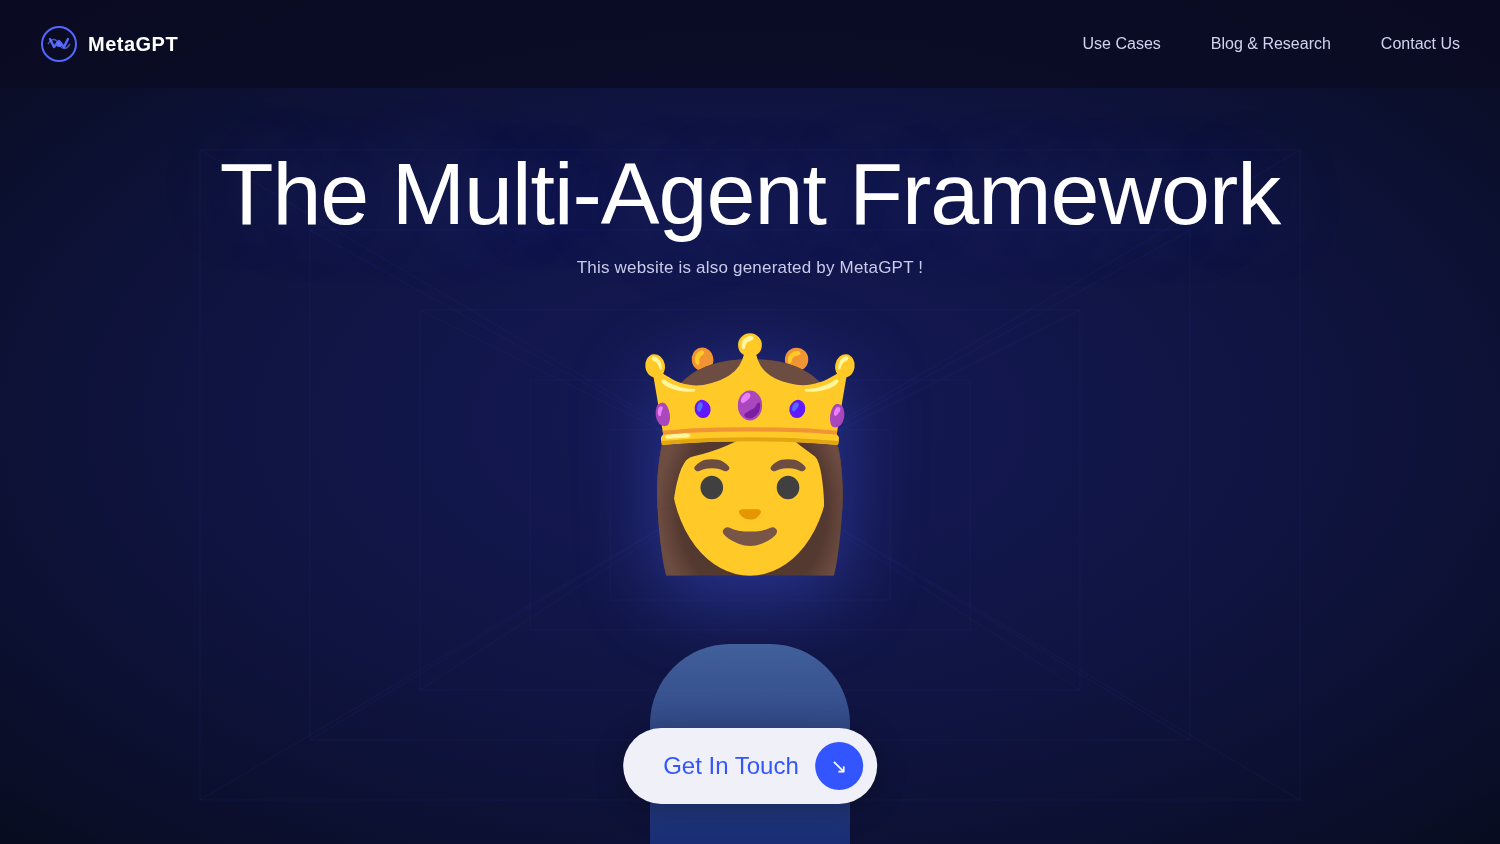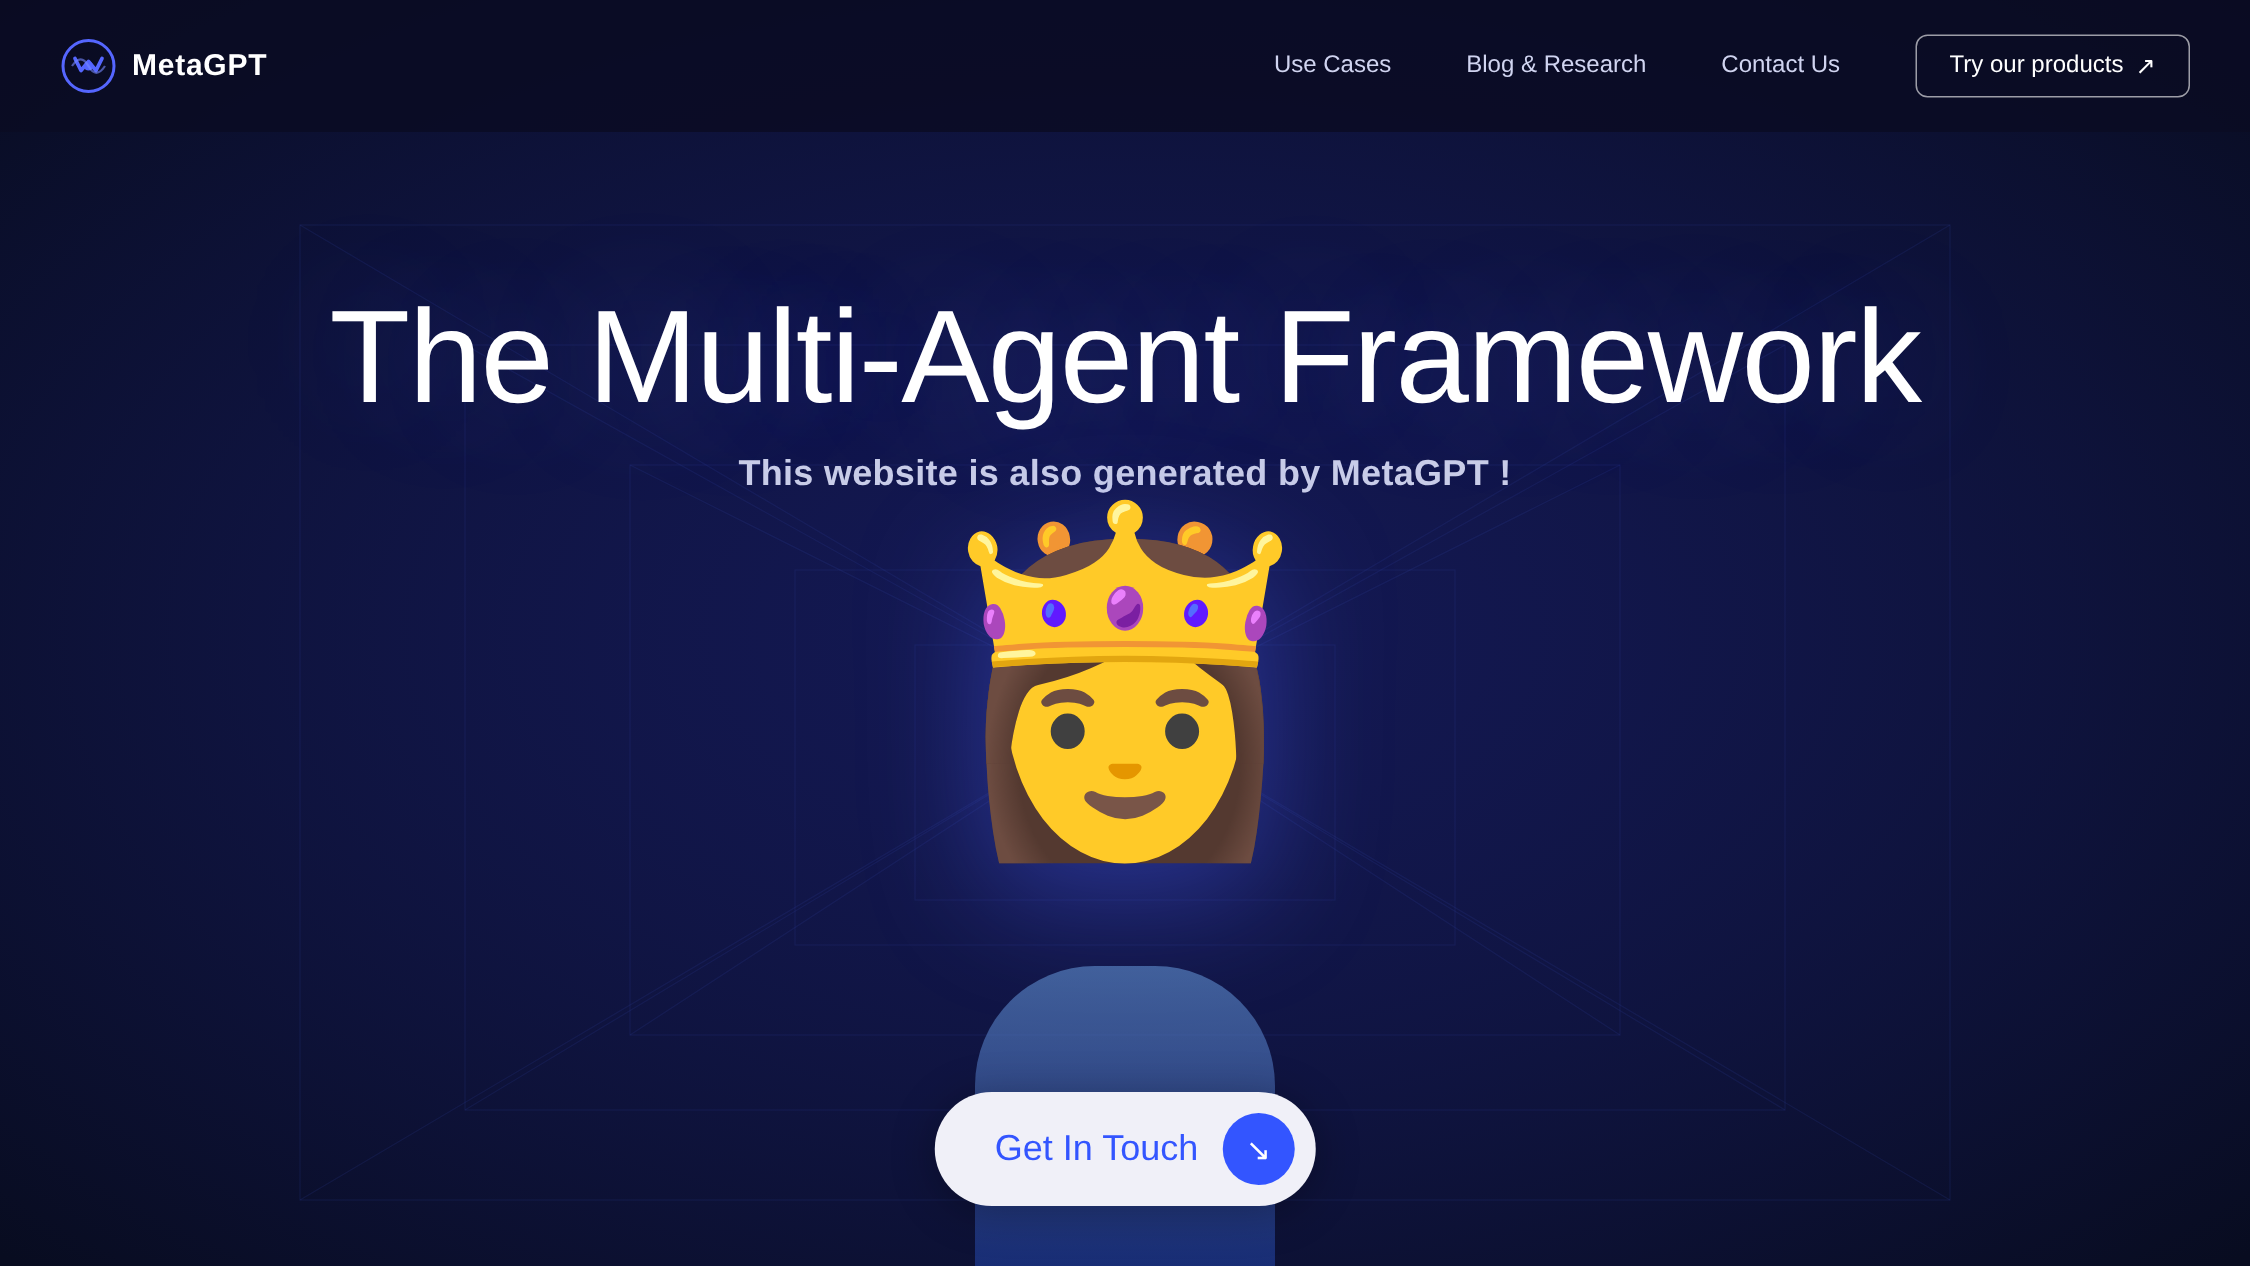--- a/index.html
+++ b/index.html
@@ -86,22 +86,22 @@
       font-size: 88px;
       font-weight: 300;
       color: #ffffff;
       letter-spacing: -1px;
       line-height: 1.05;
       text-shadow: 0 0 80px rgba(100,120,255,0.3);
       font-family: 'Helvetica Neue', 'Arial', sans-serif;
     }
 
     .hero-subtitle {
-      font-size: 24px;
-      font-weight: 700;
+      font-size: 17px;
+      font-weight: 400;
       color: #c8cce8;
       margin-top: 18px;
       letter-spacing: 0.2px;
     }
 
     
     .agent-card {
       position: absolute;
       border-radius: 16px;
       overflow: hidden;
@@ -310,28 +310,24 @@
       <circle cx="19" cy="19" r="3" fill="#5566ff"></circle>
       <path d="M8 19 Q14 10 19 19 Q24 28 30 19" stroke="#7788ff" stroke-width="1.5" fill="none" stroke-opacity="0.6"></path>
     </svg>
     <span class="logo-text">MetaGPT</span>
   </div>
 
   <div class="nav-links">
     <a class="nav-link">Use Cases</a>
     <a class="nav-link">Blog &amp; Research</a>
     <a class="nav-link">Contact Us</a>
-    <button class="try-btn">
-      <span>Try our products</span>
-      <span>↗</span>
-    </button>
   </div>
 </nav>
 
-<div class="hero" style="position:relative;z-index:5;margin-top:44px;">
+<div class="hero" style="position:relative;z-index:5;">
   <h1 class="hero-title">The Multi-Agent Framework</h1>
   <p class="hero-subtitle">This website is also generated by MetaGPT !</p>
 </div>
 
 <div class="agent-card" style="left:120px; top:340px; width:160px; height:200px;">
   <div class="figure char-businessman"></div>
 </div>
 
 <div class="agent-card" style="left:395px; top:290px; width:130px; height:180px;">
   <div class="figure char-young-man"></div>

